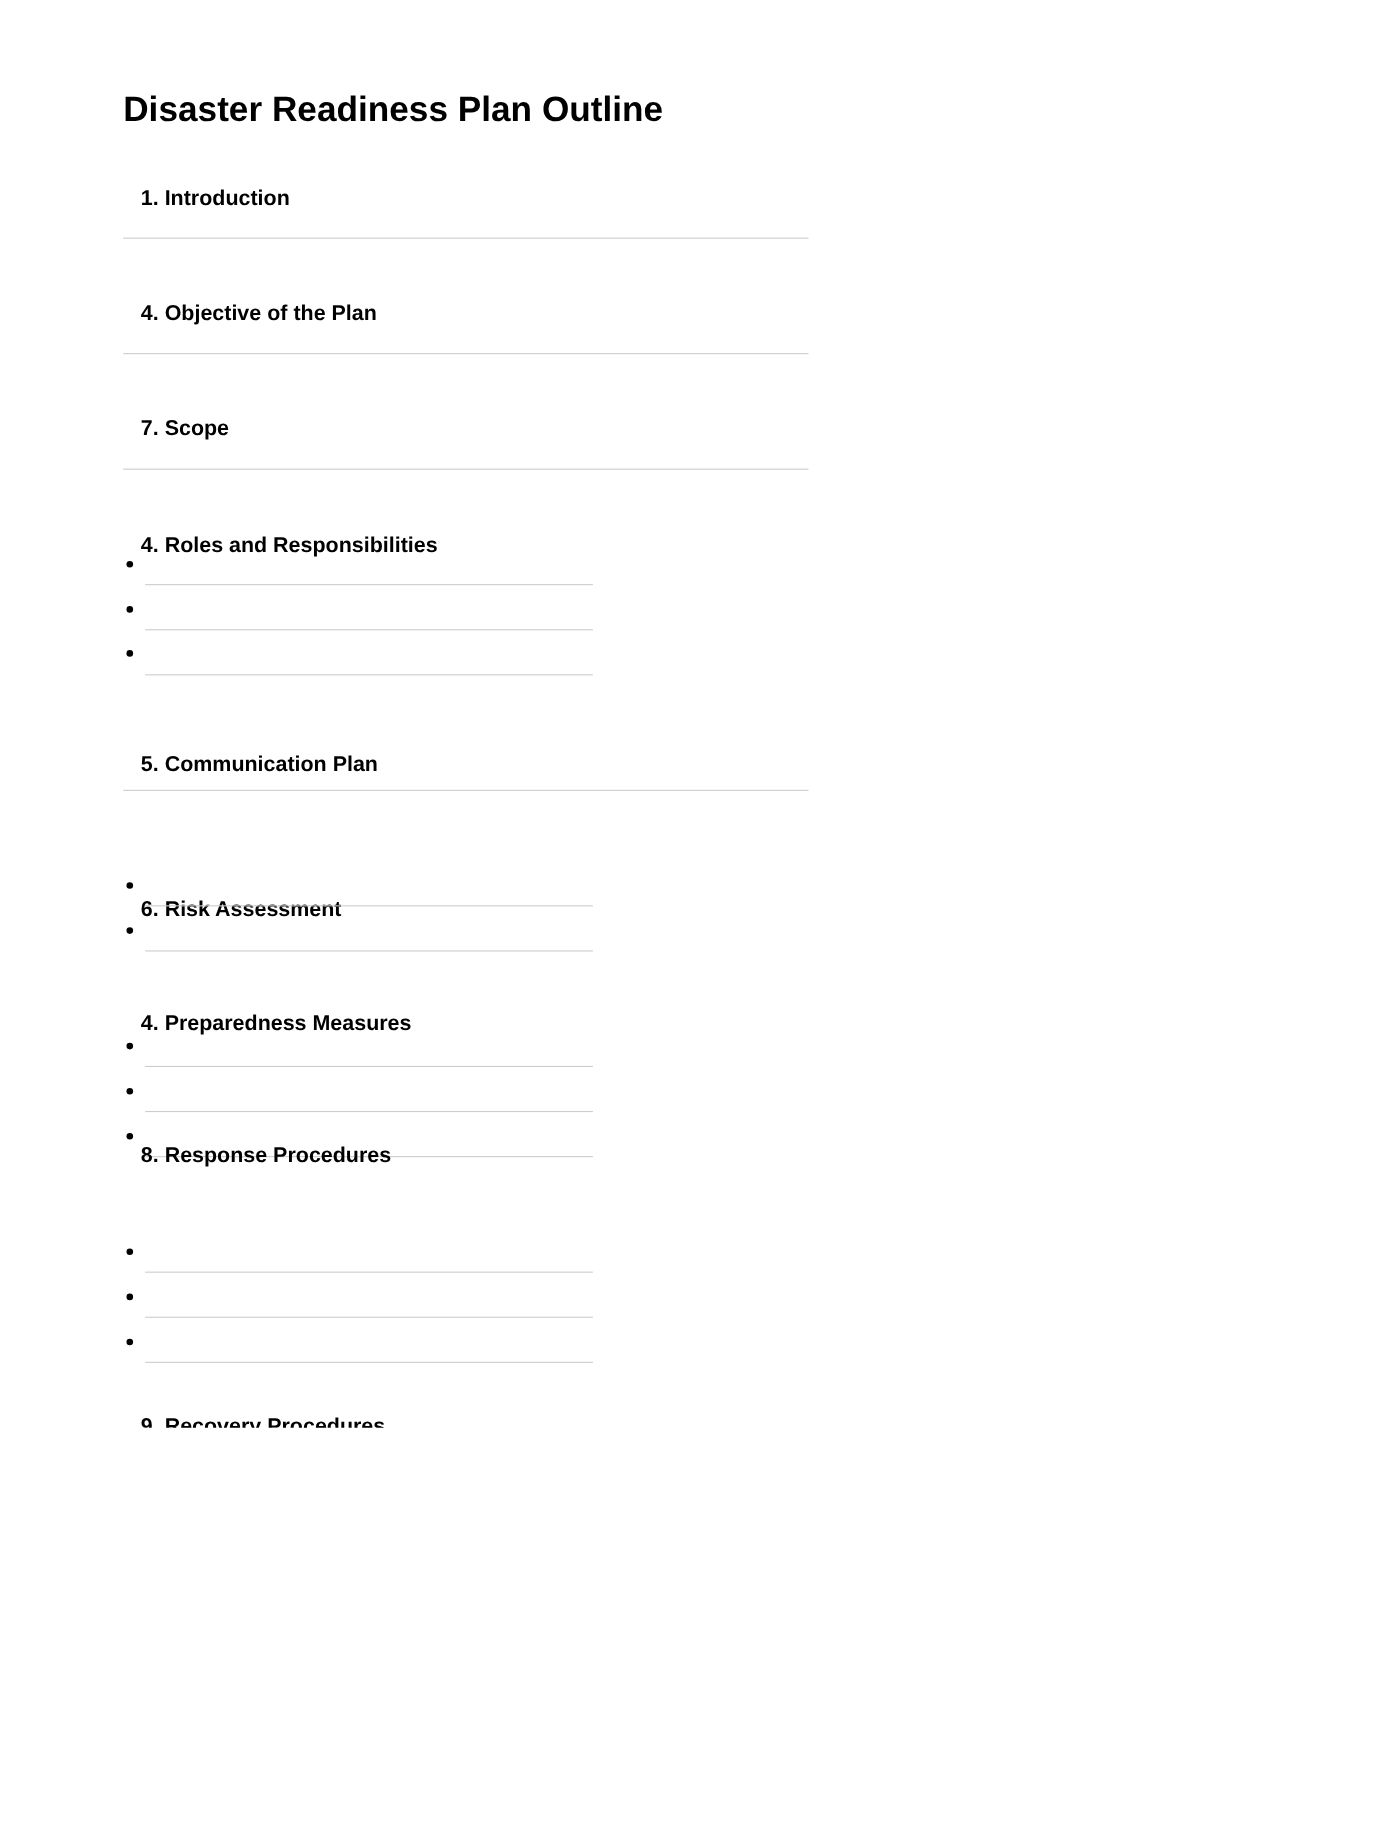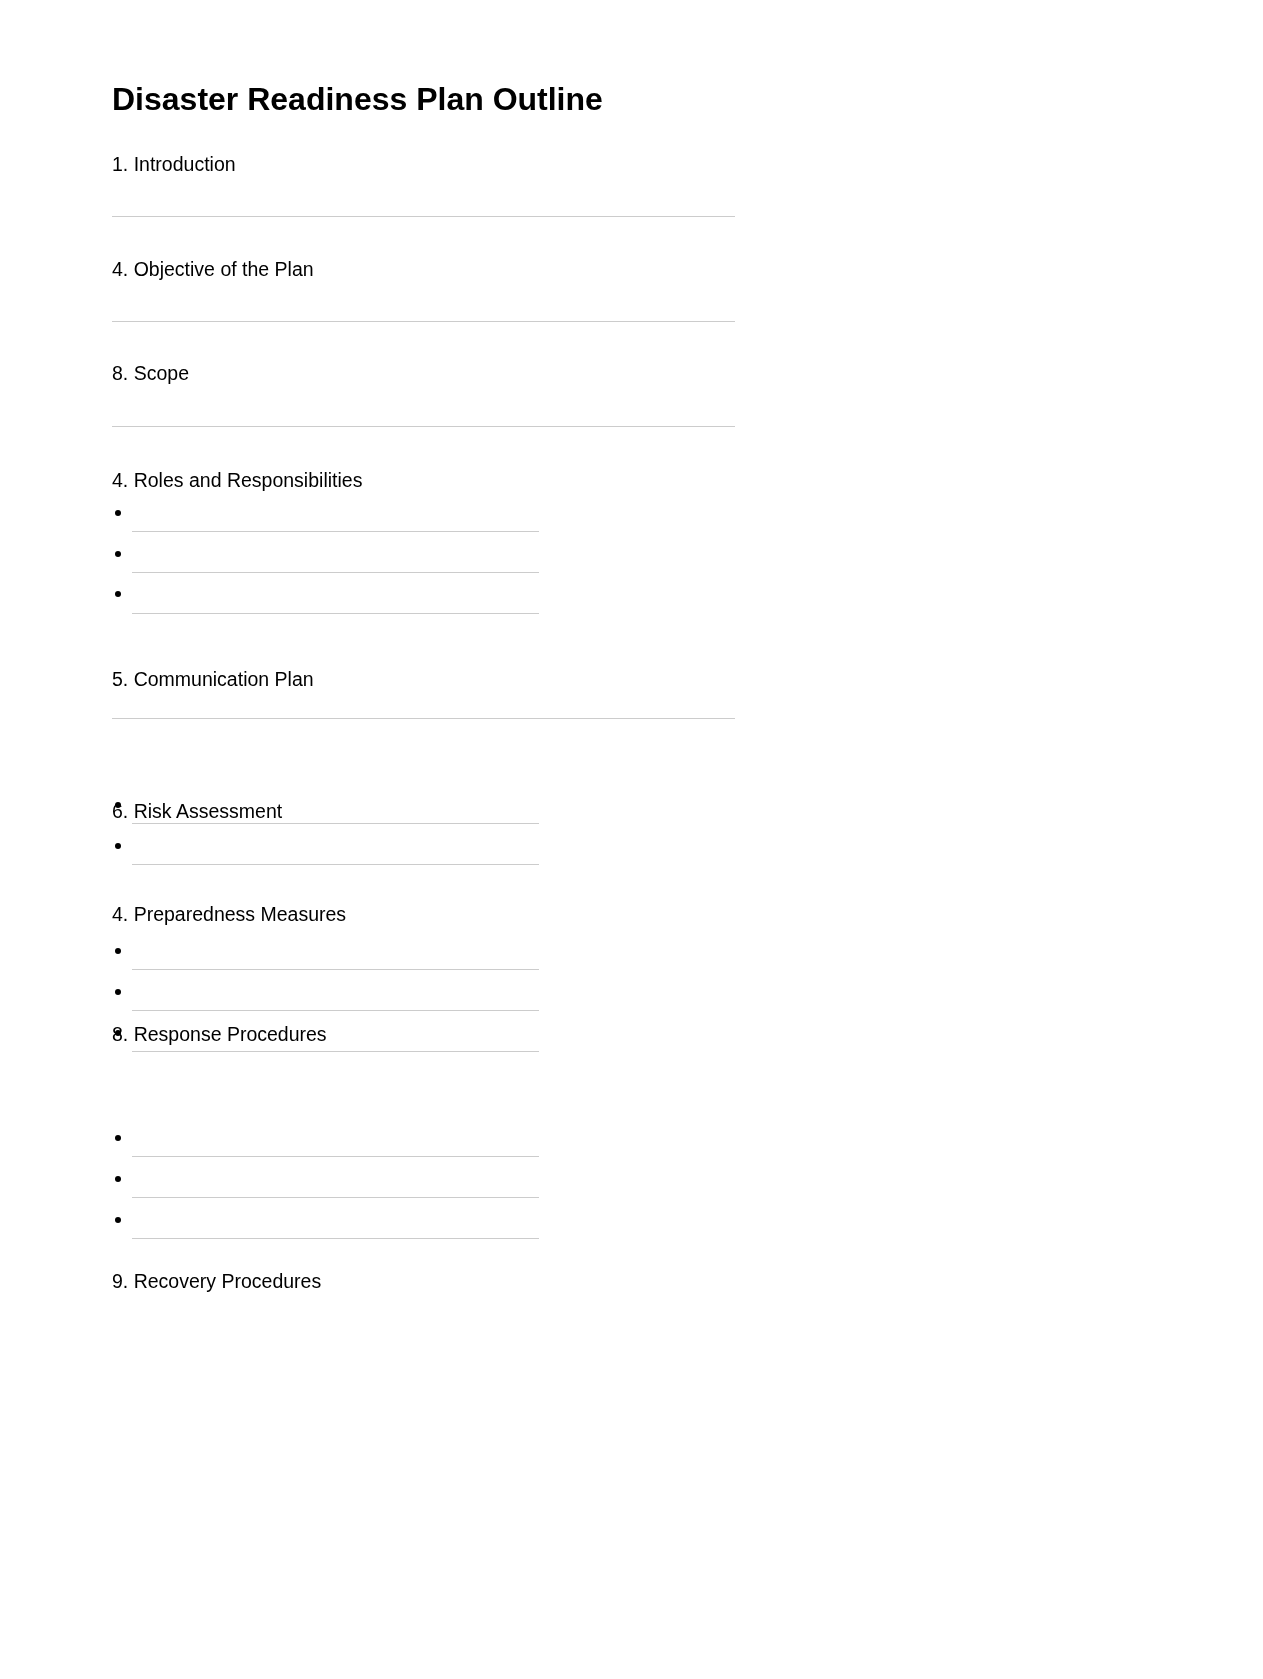--- a/index.html
+++ b/index.html
@@ -1,40 +1,40 @@
 <!DOCTYPE html>
 <html><head>
 <meta charset="utf-8">
 <style>
   html, body { margin: 0; padding: 0; background: #ffffff; }
   body { width: 1263px; height: 1679px; position: relative; overflow: hidden;
          font-family: "Liberation Sans", sans-serif; color: #000; }
   .page { position: absolute; left: 0; top: 0; width: 1157px; height: 1298px; overflow: hidden; }
   .title { position: absolute; left: 112px; top: 79px; margin: 0;
            font-size: 32px; font-weight: bold; line-height: 40px; white-space: nowrap; }
-  .heading { position: absolute; left: 112px; margin: 0;
-             font-size: 19.5px; font-weight: normal; line-height: 24px; white-space: nowrap; }
+  .heading { position: absolute; left: 112px; margin: 16px;
+             font-size: 19.5px; font-weight: bold; line-height: 24px; white-space: nowrap; }
   .rule { position: absolute; left: 112px; width: 623px; height: 0;
           border-top: 1.5px solid #cccccc; }
   .bullet { position: absolute; left: 115px; width: 6px; height: 6px; border-radius: 50%; background: #000; }
   .bline { position: absolute; left: 132px; width: 407px; height: 0; border-top: 1.5px solid #cccccc; }
 </style>
 </head>
 <body>
 
 <div class="page">
   <h1 class="title">Disaster Readiness Plan Outline</h1>
 
   <h2 class="heading" style="top:152px">1. Introduction</h2>
   <div class="rule" style="top:216px"></div>
 
   <h2 class="heading" style="top:257px">4. Objective of the Plan</h2>
   <div class="rule" style="top:321px"></div>
 
-  <h2 class="heading" style="top:361px">8. Scope</h2>
+  <h2 class="heading" style="top:361px">7. Scope</h2>
   <div class="rule" style="top:426px"></div>
 
   <h2 class="heading" style="top:468px">4. Roles and Responsibilities</h2>
   <div class="bullet" style="top:510px"></div>
   <div class="bline" style="top:531px"></div>
   <div class="bullet" style="top:551px"></div>
   <div class="bline" style="top:572px"></div>
   <div class="bullet" style="top:591px"></div>
   <div class="bline" style="top:613px"></div>
 

